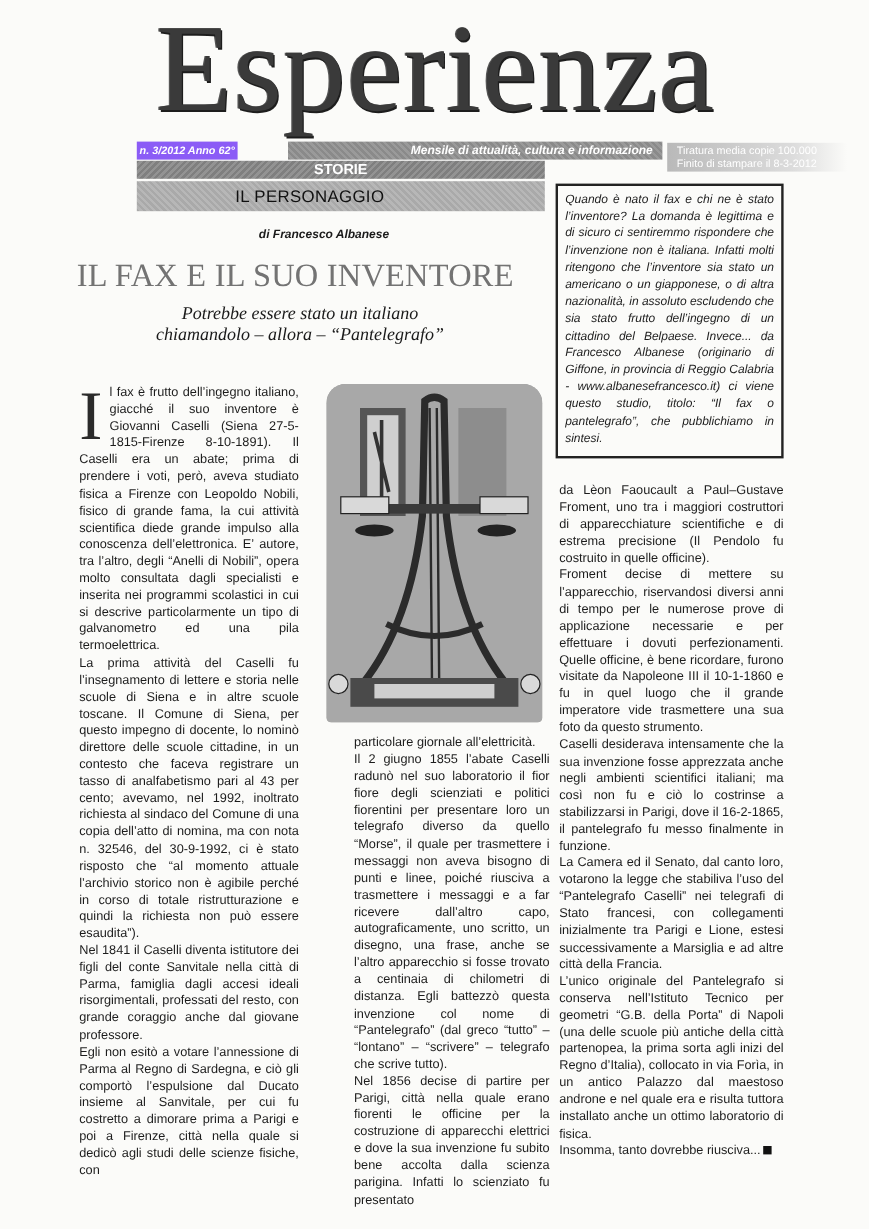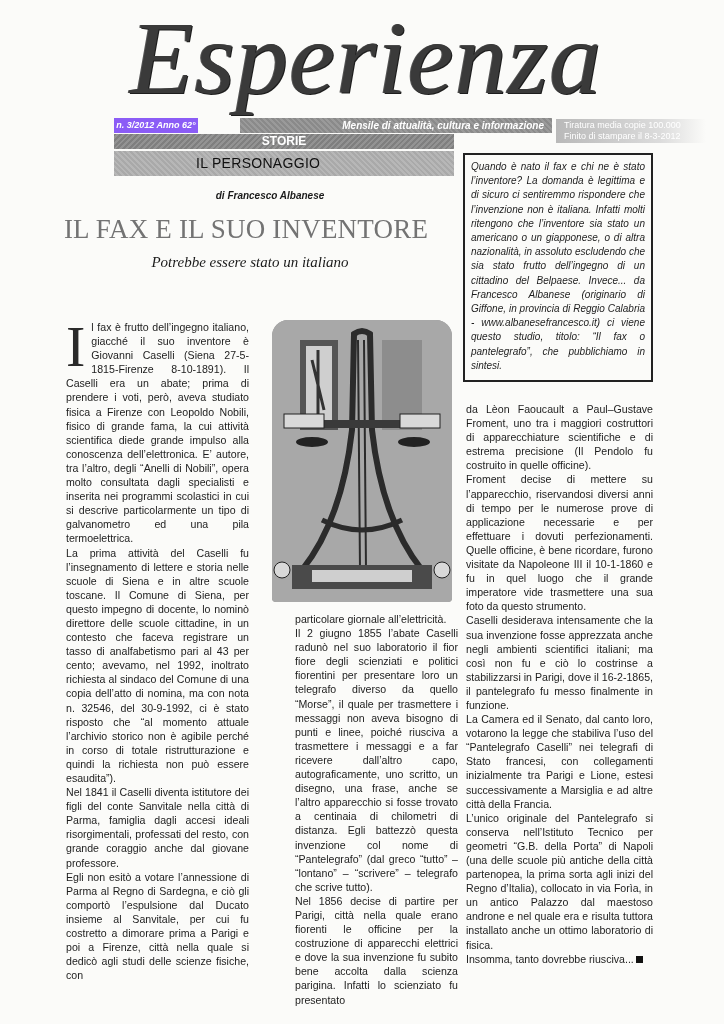--- a/index.html
+++ b/index.html
@@ -1,18 +1,18 @@
 <!DOCTYPE html>
 <html><head>
 <meta charset="utf-8">
 <style>
   html, body { margin:0; padding:0; }
   body { width:724px; height:1024px; background:#fbfbf9; position:relative; overflow:hidden; font-family:"Liberation Sans", sans-serif; color:#1a1a1a; }
   .masthead { position:absolute; left:130px; top:6px; width:430px; height:110px; }
-  .masthead-title { font-family:"Liberation Serif", serif; font-style:italic; font-size:104px; line-height:104px; letter-spacing:1px; color:#3a3a3a;
+  .masthead-title { font-family:"Liberation Serif", serif; font-size:104px; line-height:104px; letter-spacing:1px; color:#3a3a3a;
     text-shadow: 1px 1px 0 #1d1d1d, -1px 0 0 #555; }
   .issue-box { position:absolute; left:114px; top:118px; width:84px; height:15px; background:#8b5cf6; color:#fff; font-size:9px; font-weight:bold; font-style:italic; line-height:15px; text-align:center; }
   .tagline { position:absolute; left:240px; top:118px; width:312px; height:15px; background:repeating-linear-gradient(45deg,#8a8a8a 0 2px,#9a9a9a 2px 4px); color:#fff; font-size:10px; font-weight:bold; font-style:italic; line-height:15px; text-align:right; padding-right:8px; box-sizing:border-box; }
   .tiratura { position:absolute; left:556px; top:119px; width:150px; height:24px; background:linear-gradient(90deg,#b9b9b9,#dcdcdc 70%,#fbfbf9); color:#fff; font-size:9px; line-height:11px; padding:1px 0 0 8px; box-sizing:border-box; }
   .storie-bar { position:absolute; left:114px; top:134px; width:340px; height:15px; background:repeating-linear-gradient(135deg,#7f7f7f 0 2px,#939393 2px 4px); color:#fff; font-size:12px; font-weight:bold; line-height:15px; text-align:center; }
   .personaggio-bar { position:absolute; left:114px; top:151px; width:340px; height:25px; background:repeating-linear-gradient(45deg,#a9a9a9 0 2px,#b7b7b7 2px 4px); color:#111; font-size:14px; line-height:25px; padding-left:82px; box-sizing:border-box; letter-spacing:0.3px; }
   .byline { position:absolute; left:140px; top:190px; width:260px; text-align:center; font-size:10px; font-weight:bold; font-style:italic; }
   .headline { position:absolute; left:56px; top:213px; width:380px; text-align:center; font-family:"Liberation Serif", serif; font-size:27px; line-height:32px; color:#737373; letter-spacing:0.2px; }
   .subhead { position:absolute; left:100px; top:254px; width:300px; text-align:center; font-family:"Liberation Serif", serif; font-style:italic; font-size:15px; line-height:17px; }
   .intro-box { position:absolute; left:463px; top:153px; width:190px; height:229px; border:2px solid #222; padding:5px 6px; box-sizing:border-box; font-family:"Liberation Sans", sans-serif; font-style:italic; font-size:10px; line-height:14.2px; color:#1d1d1d; text-align:justify; }
@@ -41,20 +41,21 @@
   <div>Finito di stampare il 8-3-2012</div>
 </div>
 
 <div class="storie-bar">STORIE</div>
 <div class="personaggio-bar">IL PERSONAGGIO</div>
 
 <div class="byline">di Francesco Albanese</div>
 <div class="headline">IL FAX E IL SUO INVENTORE</div>
 <div class="subhead">
   <div>Potrebbe essere stato un italiano</div>
+  <div>chiamandolo – allora – “Pantelegrafo”</div>
 </div>
 
 <div class="intro-box">
   <p>Quando è nato il fax e chi ne è stato l’inventore? La domanda è legittima e di sicuro ci sentiremmo rispondere che l’invenzione non è italiana. Infatti molti ritengono che l’inventore sia stato un americano o un giapponese, o di altra nazionalità, in assoluto escludendo che sia stato frutto dell’ingegno di un cittadino del Belpaese. Invece... da Francesco Albanese (originario di Giffone, in provincia di Reggio Calabria - www.albanesefrancesco.it) ci viene questo studio, titolo: “Il fax o pantelegrafo”, che pubblichiamo in sintesi.</p>
 </div>
 
 <div class="figure">
   <svg width="180" height="282" viewBox="0 0 180 282">
     <rect x="0" y="0" width="180" height="282" fill="#a8a8a8"></rect>
     <rect x="28" y="20" width="38" height="90" fill="#555"></rect>

